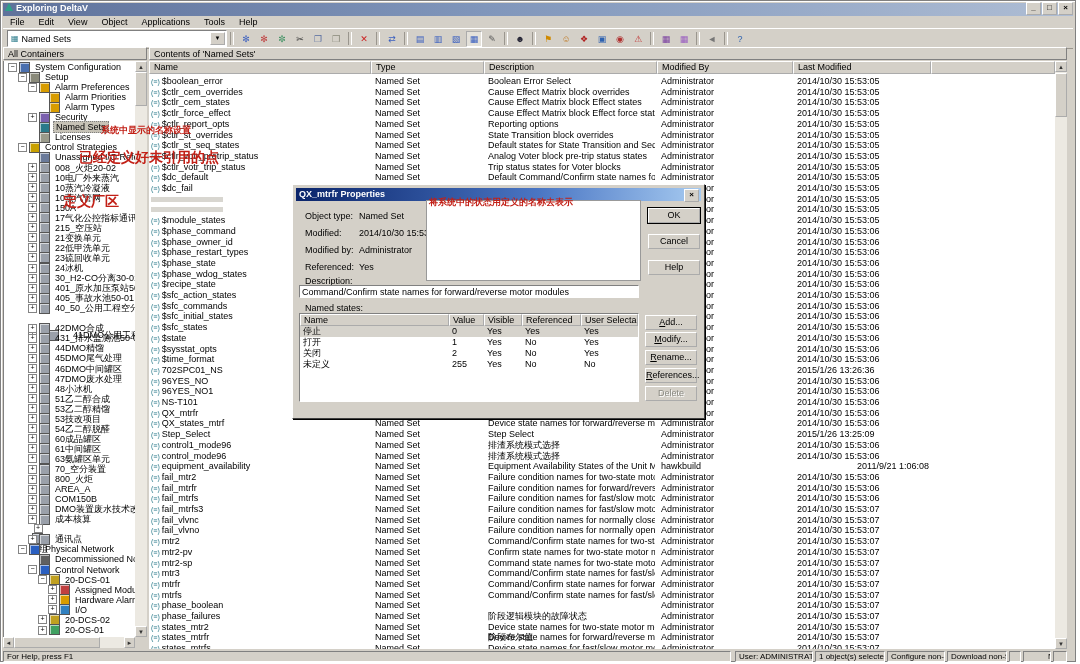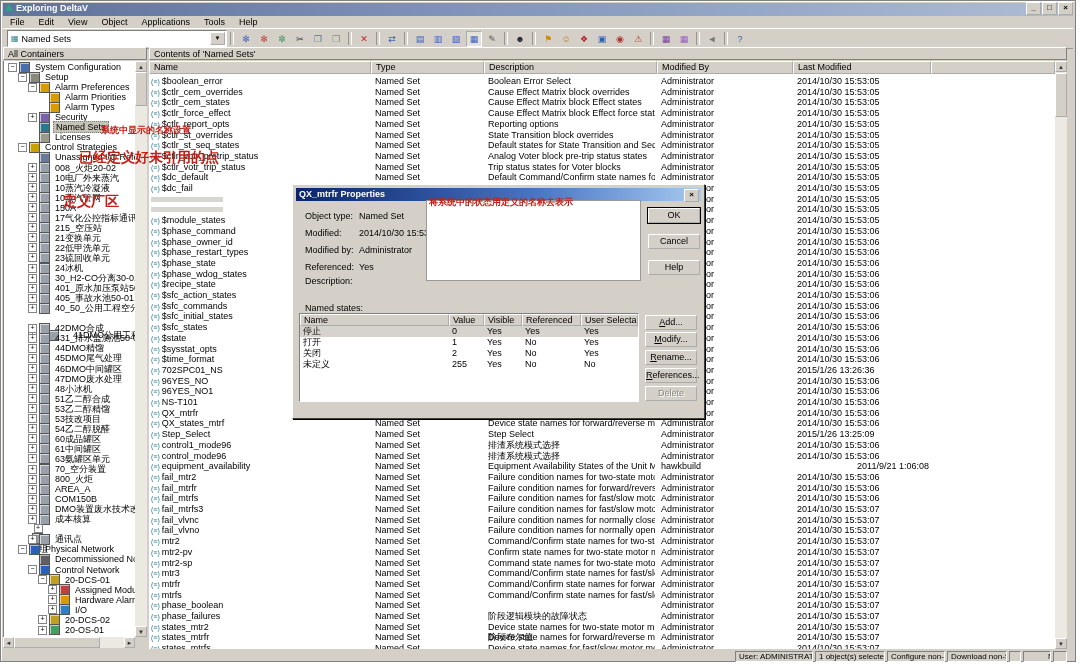--- a/index.html
+++ b/index.html
@@ -898,20 +898,21 @@
         <div class="lcell" style="left: 648px; width: 132px;">2014/10/30 15:53:07</div>
       </div>
     </div>
   <div class="sb" id="list-vscroll" style="left:1054px;top:60px;width:12px;height:588px;">
       <div class="sbtn" style="top: 0px; left: 0px;">▲</div>
       <div class="sthumb" style="top: 12px; left: 0px; width: 12px; height: 44px;"></div>
       <div class="sbtn" style="bottom: 0px; left: 0px;">▼</div>
     </div>
 
   <div id="statusbar">
+    <div class="spanel" style="left:0;width:728px;">For Help, press F1</div>
   <div class="spanel" style="left: 732px; width: 78px;">User: ADMINISTRATOR</div>
       <div class="spanel" style="left: 812px; width: 70px;">1 object(s) selected</div>
       <div class="spanel" style="left: 884px; width: 58px;">Configure non-SIS</div>
       <div class="spanel" style="left: 944px; width: 60px;">Download non-SIS</div>
       <div class="spanel" style="left: 1006px; width: 12px;"></div>
       <div class="spanel" style="left: 1020px; width: 28px; padding-left: 24px;">NUM</div>
       <div class="spanel" style="left: 1050px; width: 14px;"></div>
     </div>
 
   <div id="dialog">
@@ -922,20 +923,21 @@
         <div class="dfv" style="top: 26px;">Named Set</div>
         <div class="dfl" style="top: 43px;">Modified:</div>
         <div class="dfv" style="top: 43px;">2014/10/30 15:53:06</div>
         <div class="dfl" style="top: 60px;">Modified by:</div>
         <div class="dfv" style="top: 60px;">Administrator</div>
         <div class="dfl" style="top: 77px;">Referenced:</div>
         <div class="dfv" style="top: 77px;">Yes</div>
       </div>
     <div id="dwhite"></div>
     <div class="dfl" style="top:91px;">Description:</div>
+    <div id="ddesc">Command/Confirm state names for forward/reverse motor modules</div>
     <div class="dfl" style="top:118px;">Named states:</div>
     <div id="dtable">
         <div class="thc" style="left: 0px; width: 149px;">Name</div>
         <div class="thc" style="left: 149px; width: 35px;">Value</div>
         <div class="thc" style="left: 184px; width: 38px;">Visible</div>
         <div class="thc" style="left: 222px; width: 59px;">Referenced</div>
         <div class="thc" style="left: 281px; width: 57px;">User Selectable</div>
         <div class="ntr sel" style="top: 12px;">
           <div class="ntc" style="left: 0px; width: 149px;">停止</div>
           <div class="ntc" style="left: 149px; width: 35px;">0</div>

